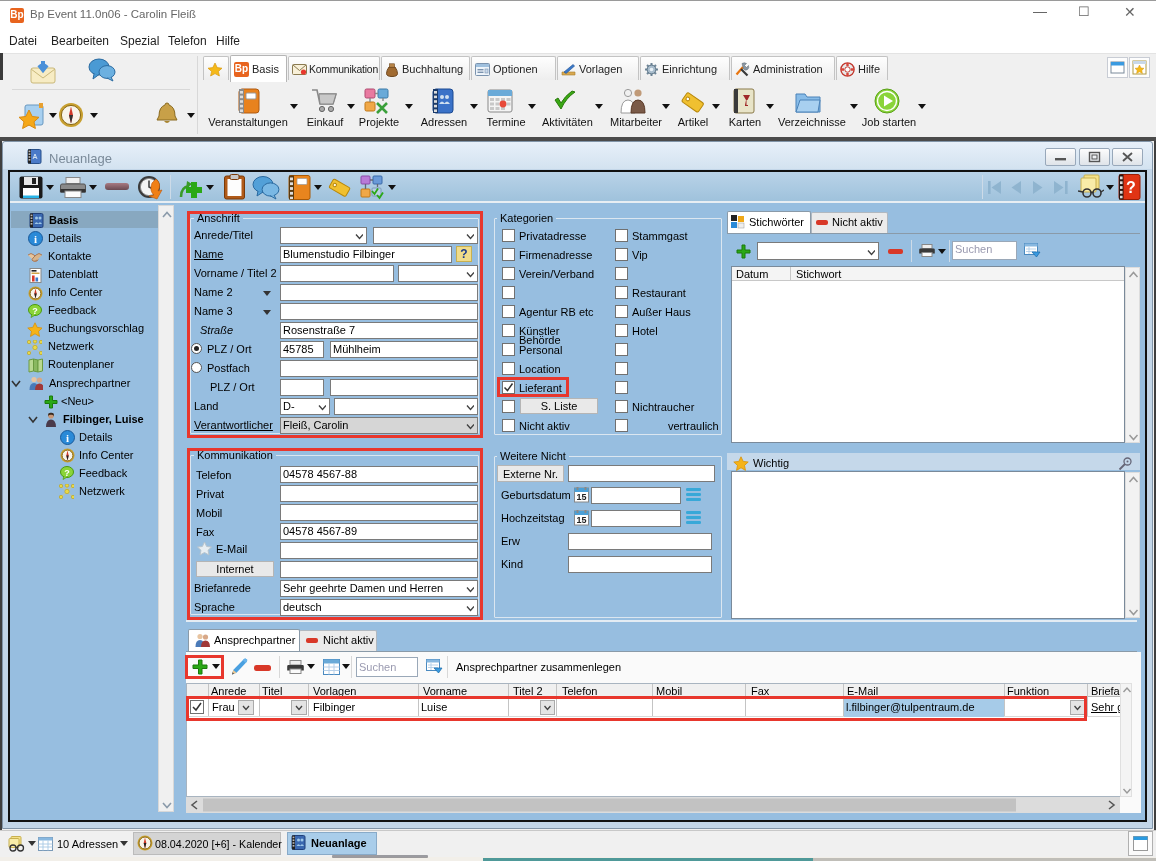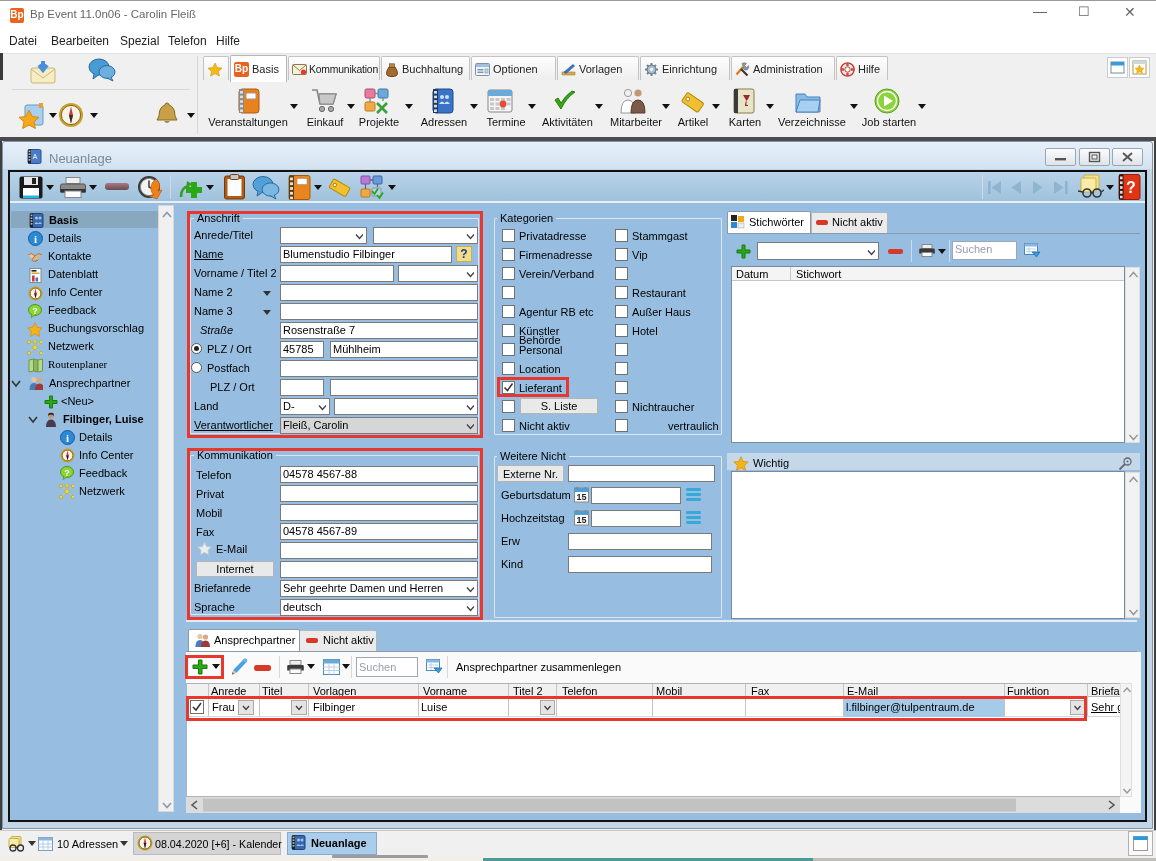--- a/index.html
+++ b/index.html
@@ -502,21 +502,21 @@
         <circle cx="14" cy="13" r="1.7"></circle>
         <circle cx="8" cy="1.5" r="1.7"></circle>
       </g>
     </svg>
 <div class="titem" style="left:48px; top:340px;">Netzwerk</div>
 <svg class="tico" style="left:28px; top:358px;" width="15" height="15">
       <path d="M1 2 L5.5 1 L5.5 13 L1 14 Z" fill="#b8d890" stroke="#6a9a40"></path>
       <path d="M5.5 1 L10 2 L10 14 L5.5 13 Z" fill="#8ab860" stroke="#6a9a40"></path>
       <path d="M10 2 L14.5 1 L14.5 13 L10 14 Z" fill="#b8d890" stroke="#6a9a40"></path>
     </svg>
-<div class="titem" style="left:48px; top:358px;font-family:Liberation Serif, serif;">Routenplaner</div>
+<div class="titem" style="left:48px; top:358px;">Routenplaner</div>
 <svg class="tico" style="left:10px; top:377px;" width="12" height="12">
       <path d="M2 4 L6 9 L10 4" fill="none" stroke="#333" stroke-width="1.6"></path>
     </svg>
 <svg class="tico" style="left:28px; top:376px;" width="17" height="15">
       <circle cx="6" cy="3.5" r="2.6" fill="#e8c4a0"></circle>
       <path d="M1.5 14 Q1.5 7 6 7 Q10.5 7 10.5 14 Z" fill="#4a7ab8"></path>
       <circle cx="11.5" cy="4" r="2.6" fill="#d8a888"></circle>
       <path d="M7 14 Q7 7.5 11.5 7.5 Q16 7.5 16 14 Z" fill="#a03838"></path>
     </svg>
 <div class="titem" style="left:49px; top:377px;">Ansprechpartner</div>

